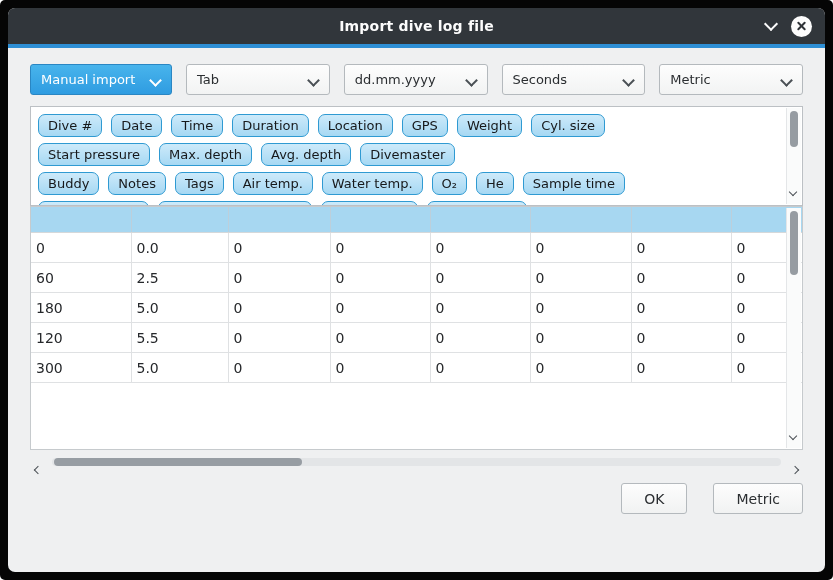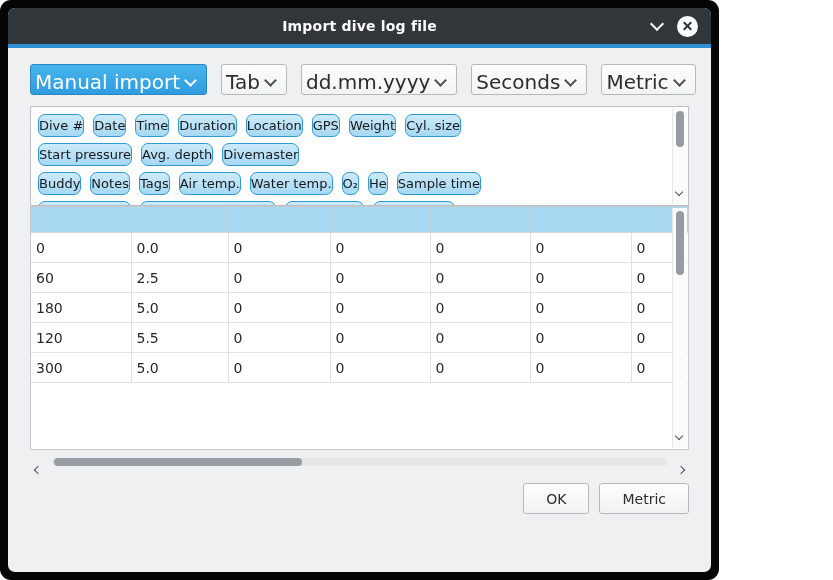--- a/index.html
+++ b/index.html
@@ -1,17 +1,17 @@
 <!DOCTYPE html>
 <html><head>
 <meta charset="utf-8">
 <style>
   html,body{margin:0;padding:0;background:#ffffff;}
   body{width:833px;height:580px;font-family:"DejaVu Sans","Liberation Sans",sans-serif;-webkit-font-smoothing:antialiased;}
-  .frame{width:719px;height:580px;background:#050505;border-radius:11px;padding:8px;box-sizing:border-box;}
+  .frame{width:833px;height:580px;background:#050505;border-radius:5px;padding:8px;box-sizing:border-box;}
   .window{width:100%;height:100%;background:#eff0f1;border-radius:7px;overflow:hidden;display:flex;flex-direction:column;}
 
   
   .titlebar{height:36px;background:#31363b;position:relative;display:flex;align-items:center;justify-content:center;flex:0 0 auto;}
   .title{color:#fcfcfc;font-size:14px;font-weight:600;letter-spacing:.2px;}
   .tb-controls{position:absolute;right:13px;top:0;bottom:0;display:flex;align-items:center;gap:15px;}
   .tb-chev{display:flex;align-items:center;margin-top:-4px;cursor:pointer;}
   .close-btn{width:21px;height:21px;border-radius:50%;background:#fcfcfc;position:relative;cursor:pointer;}
   .close-btn::before,.close-btn::after{content:"";position:absolute;left:5px;right:5px;top:9.5px;height:2px;background:#2d3136;border-radius:1px;}
   .close-btn::before{transform:rotate(45deg);}
@@ -24,29 +24,29 @@
   .chev-l{border-left:2px solid #4a5055;border-bottom:2px solid #4a5055;transform:rotate(45deg);}
   .chev-r{border-right:2px solid #4a5055;border-top:2px solid #4a5055;transform:rotate(45deg);}
   .chev.white{border-color:#fcfcfc;width:8px;height:8px;}
   .chev.small{width:5px;height:5px;border-width:1.5px;}
 
   
   .content{flex:1;padding:16px 22px 0 22px;display:flex;flex-direction:column;box-sizing:border-box;}
 
   
   .combo-row{display:flex;gap:14px;height:31px;margin-bottom:11px;flex:0 0 auto;}
-  .combo{flex:1;border:1px solid #b4b9bd;border-radius:3px;background:linear-gradient(#fdfdfd,#f2f3f3);display:flex;align-items:flex-end;padding:0 26px 0 4px;font-size:20px;color:#2b2e31;position:relative;cursor:pointer;box-sizing:border-box;white-space:nowrap;}
+  .combo{flex:1;border:1px solid #b4b9bd;border-radius:3px;background:linear-gradient(#fdfdfd,#f2f3f3);display:flex;align-items:center;padding:0 26px 0 10px;font-size:13px;color:#2b2e31;position:relative;cursor:pointer;box-sizing:border-box;white-space:nowrap;}
   .combo .chev-d{position:absolute;right:11px;top:11px;}
   .combo.primary{flex:0 0 142px;background:linear-gradient(#48b4ec,#2f9ce1);border-color:#2a86c3;color:#ffffff;}
   .combo.primary .chev-d{border-color:#ffffff;}
 
   
   .tag-panel{position:relative;height:100px;border:1px solid #bcc0c4;background:#ffffff;overflow:hidden;padding:7px 22px 0 7px;box-sizing:border-box;flex:0 0 auto;}
   .tag-row{display:flex;gap:9px;margin-bottom:6px;height:23px;}
-  .tag{display:inline-flex;align-items:center;padding:0 0;border:1px solid #2f9ad2;border-radius:7px;background:linear-gradient(#cdeafa,#a6d8f3);font-size:13px;color:#17191b;white-space:nowrap;cursor:grab;box-sizing:border-box;}
+  .tag{display:inline-flex;align-items:center;padding:0 9px;border:1px solid #2f9ad2;border-radius:7px;background:linear-gradient(#cdeafa,#a6d8f3);font-size:13px;color:#17191b;white-space:nowrap;cursor:grab;box-sizing:border-box;}
 
   
   .vscroll{position:absolute;top:1px;right:1px;bottom:1px;width:14px;background:#fafbfb;border-left:1px solid #e4e6e8;}
   .vthumb{position:absolute;top:3px;left:3px;width:8px;border-radius:4px;background:#969ca2;}
   .vthumb.sm{height:36px;}
   .vthumb.lg{height:64px;}
   .varrow{position:absolute;bottom:5px;left:3px;}
 
   
   .hint{font-size:14px;color:#26282b;margin:11px 0 9px 1px;flex:0 0 auto;}
@@ -60,21 +60,21 @@
 
   
   .hscroll{height:15px;margin-top:5px;position:relative;flex:0 0 auto;}
   .harrow{position:absolute;top:3px;cursor:pointer;}
   .harrow.left{left:5px;}
   .harrow.right{right:5px;}
   .htrack{position:absolute;left:22px;right:22px;top:3px;height:8px;border-radius:4px;background:#e3e5e7;cursor:pointer;}
   .hthumb{position:absolute;left:2px;top:0;height:8px;width:248px;border-radius:4px;background:#979da3;cursor:grab;}
 
   
-  .footer{display:flex;justify-content:flex-end;gap:10px;margin-top:13px;flex:0 0 auto;}
+  .footer{display:flex;justify-content:flex-end;gap:26px;margin-top:13px;flex:0 0 auto;}
   .btn{height:31px;border:1px solid #b4b9bd;border-radius:3px;background:linear-gradient(#fdfdfd,#f1f2f2);font-size:14px;color:#2b2e31;display:flex;align-items:center;justify-content:center;padding:0 22px;cursor:pointer;font-family:inherit;min-width:34px;}
 </style>
 </head>
 <body>
 
 <div class="frame">
   <div class="window">
 
     <div class="titlebar">
       <span class="title">Import dive log file</span>
@@ -119,20 +119,21 @@
               <span class="tag">Date</span>
               <span class="tag">Time</span>
               <span class="tag">Duration</span>
               <span class="tag">Location</span>
               <span class="tag">GPS</span>
               <span class="tag">Weight</span>
               <span class="tag">Cyl. size</span>
             </div>
             <div class="tag-row">
               <span class="tag">Start pressure</span>
+              <span class="tag">Max. depth</span>
               <span class="tag">Avg. depth</span>
               <span class="tag">Divemaster</span>
             </div>
             <div class="tag-row">
               <span class="tag">Buddy</span>
               <span class="tag">Notes</span>
               <span class="tag">Tags</span>
               <span class="tag">Air temp.</span>
               <span class="tag">Water temp.</span>
               <span class="tag">O₂</span>

